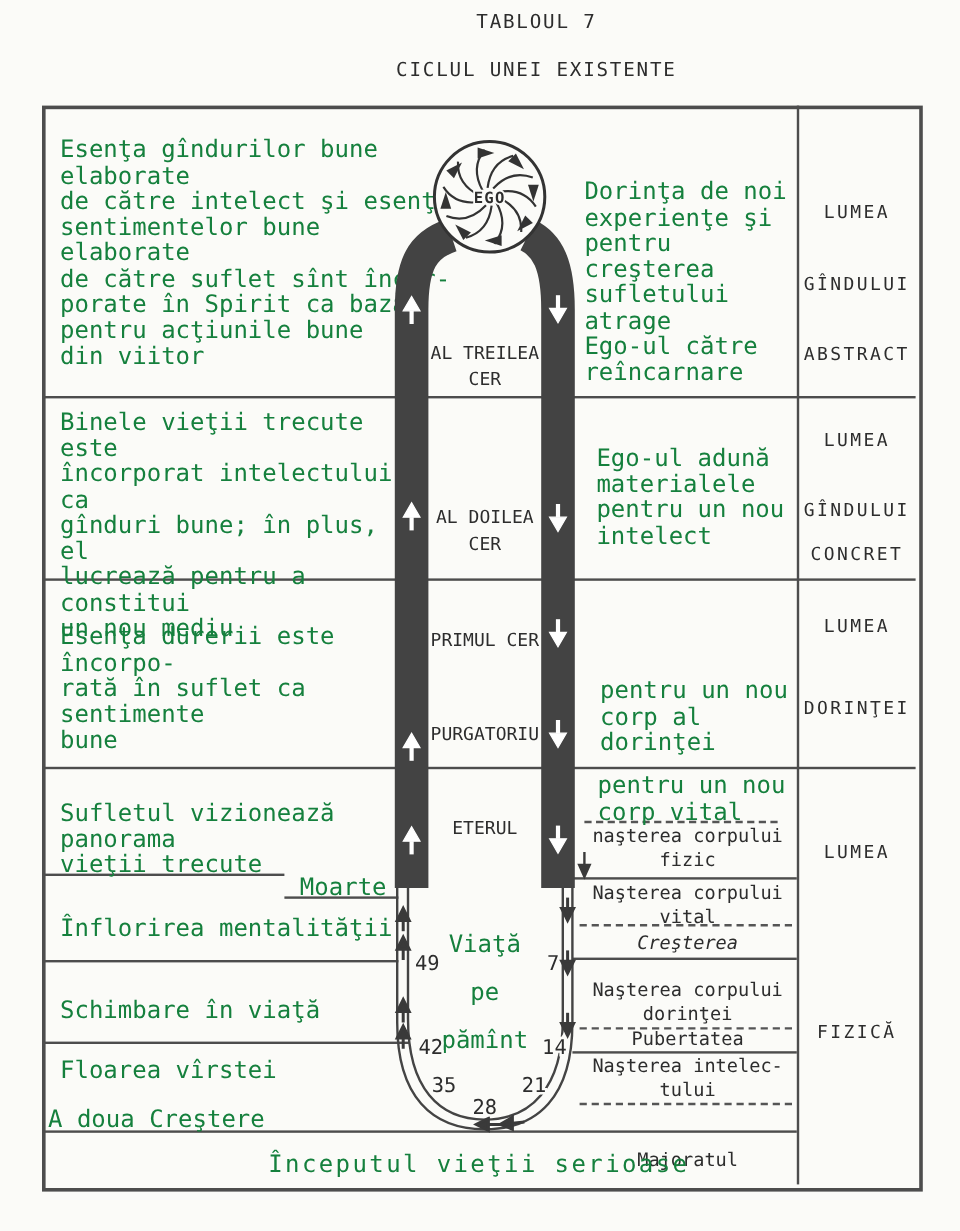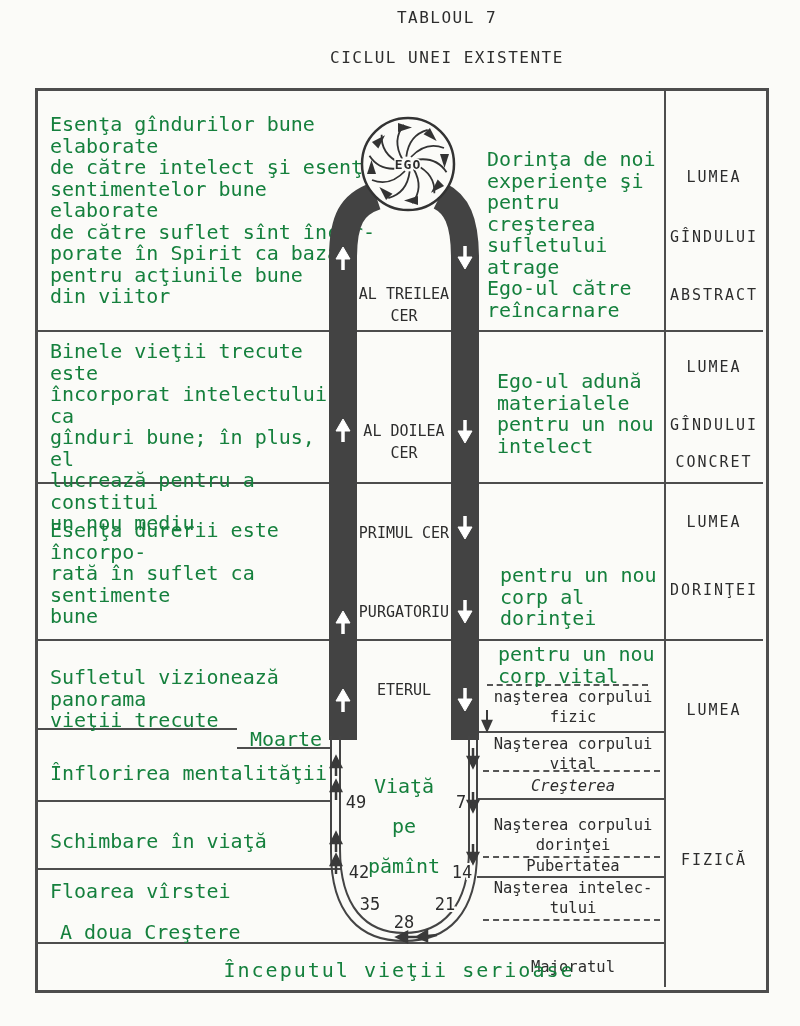--- a/index.html
+++ b/index.html
@@ -104,21 +104,21 @@
   <div class="mid" style="top:679px;">ETERUL</div>
   <div class="lbl" style="left:498px;top:644px;width:166px;">pentru un nou
 corp vital</div>
   <div class="rl" style="top:687px;">naşterea corpului
 fizic</div>
 
   <div class="lbl ctr" style="left:240px;top:729px;width:92px;">Moarte</div>
   <div class="lbl" style="left:50px;top:763px;">Înflorirea mentalităţii</div>
   <div class="lbl" style="left:50px;top:831px;">Schimbare în viaţă</div>
   <div class="lbl" style="left:50px;top:881px;">Floarea vîrstei</div>
-  <div class="lbl" style="left:60px;top:922px;">A doua Creştere</div>
+  <div class="lbl" style="left:40px;top:922px;">A doua Creştere</div>
 
   <div class="rl" style="top:734px;">Naşterea corpului
 vital</div>
   <div class="rl" style="top:776px;font-style:italic;">Creşterea</div>
   <div class="rl" style="top:815px;">Naşterea corpului
 dorinţei</div>
   <div class="rl" style="top:856px;">Pubertatea</div>
   <div class="rl" style="top:878px;">Naşterea intelec-
 tului</div>
   <div class="rl" style="top:920px;margin-top:37px;">Majoratul</div>

